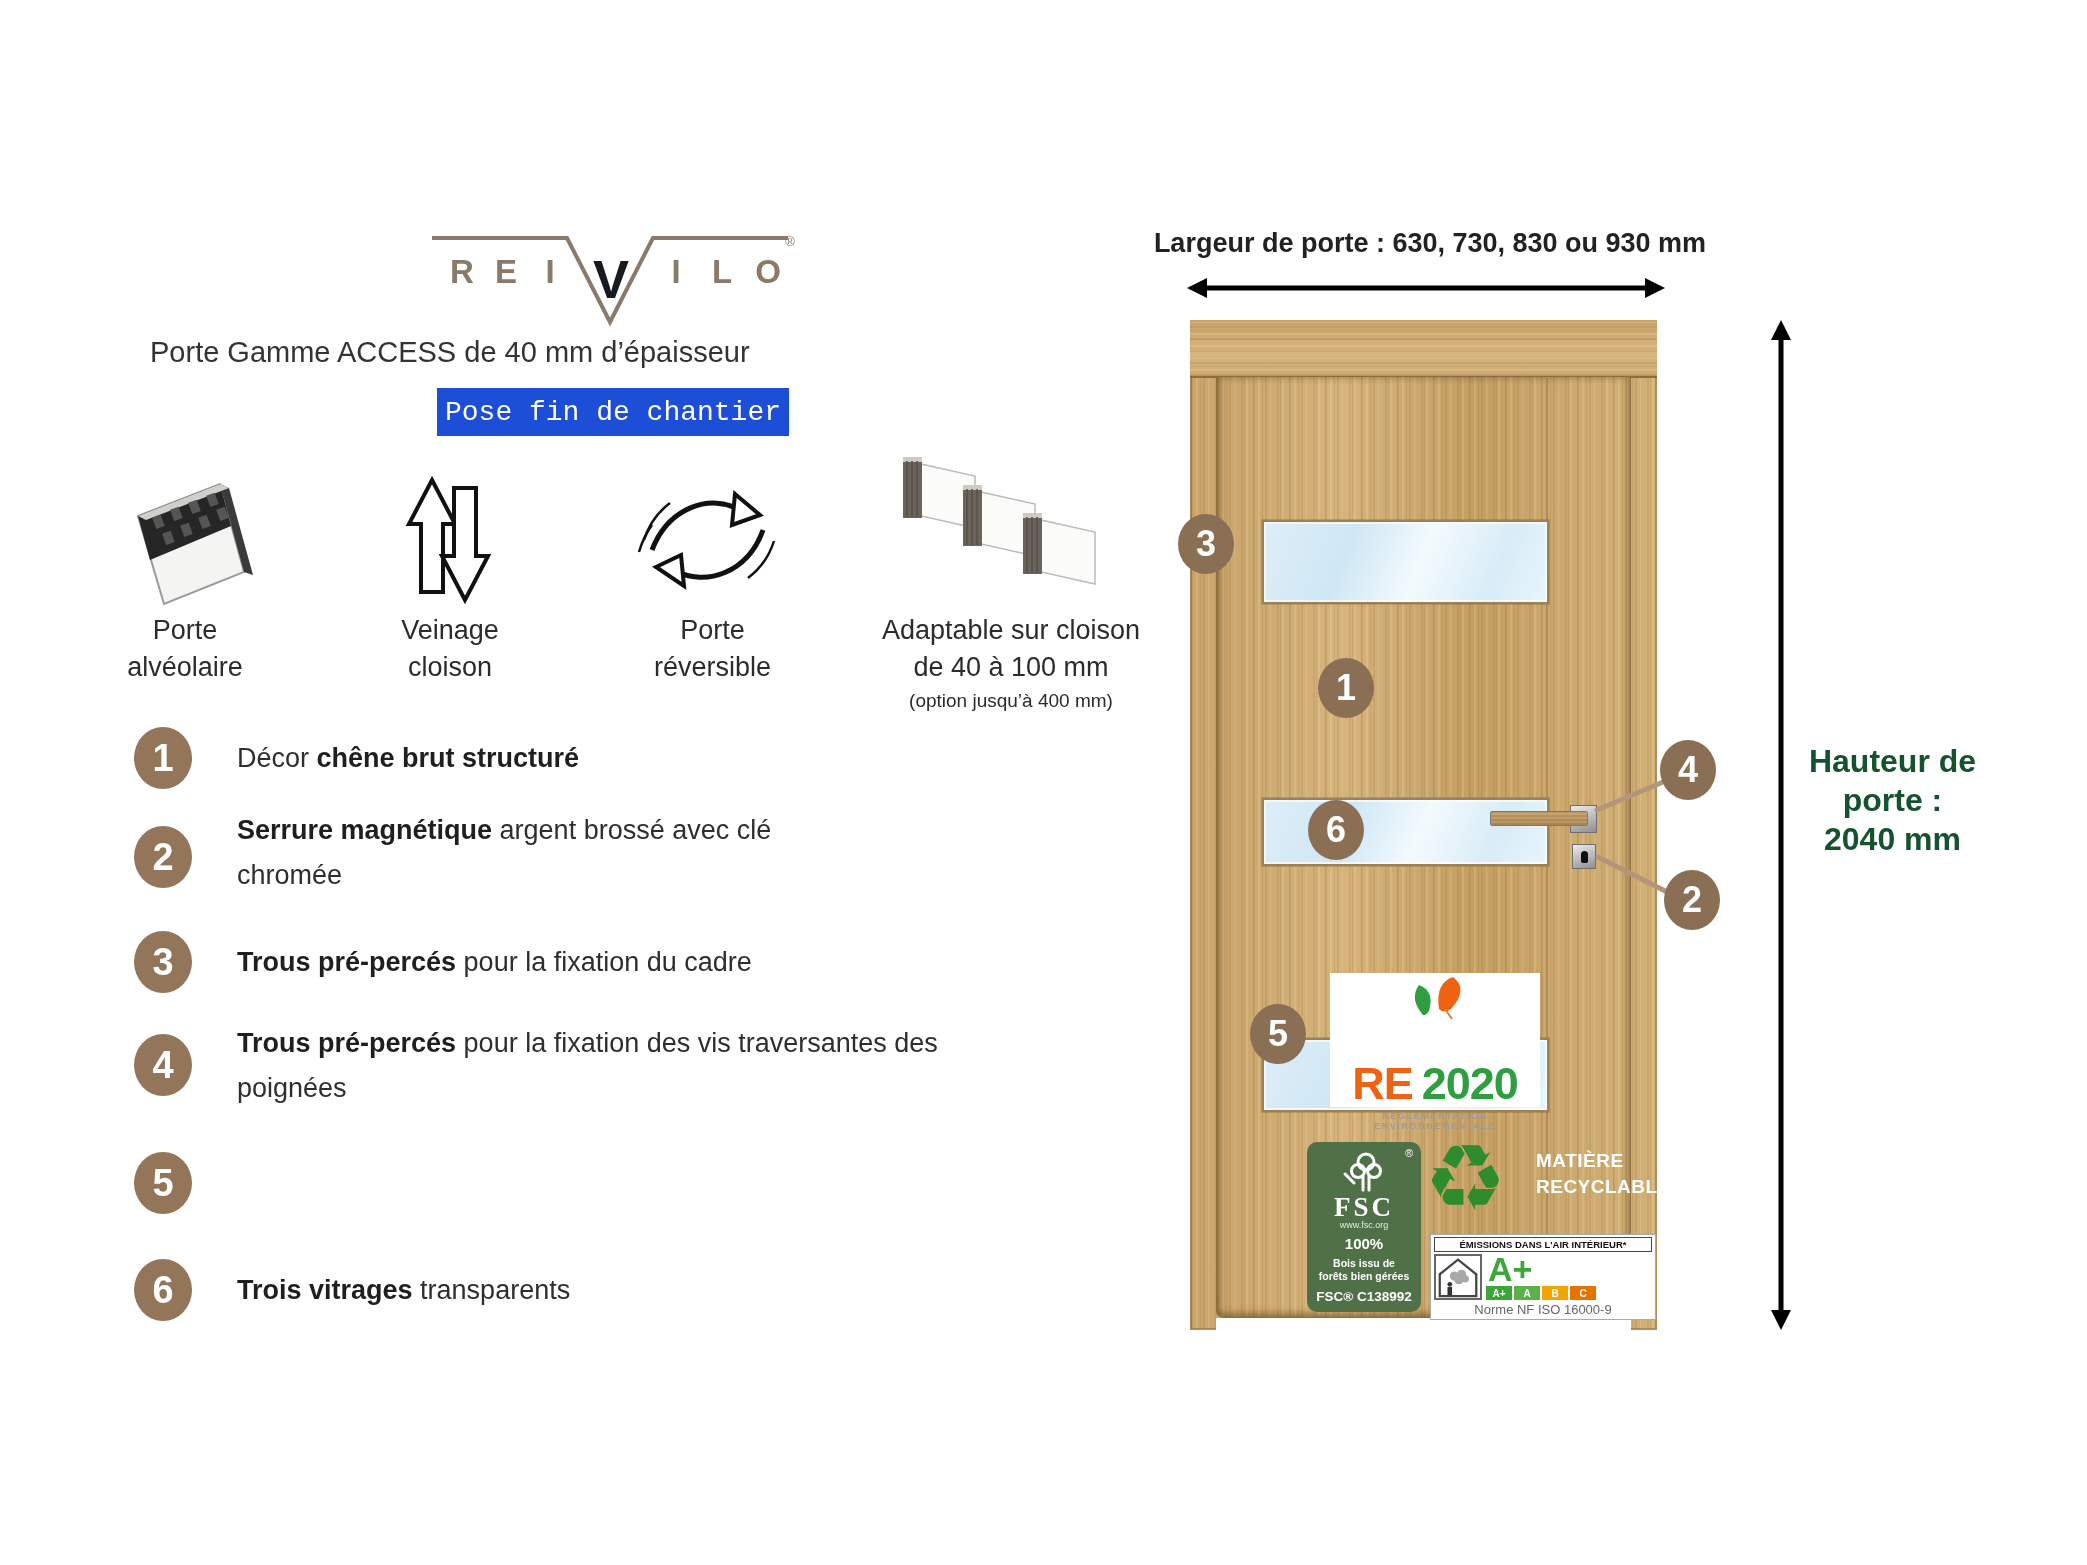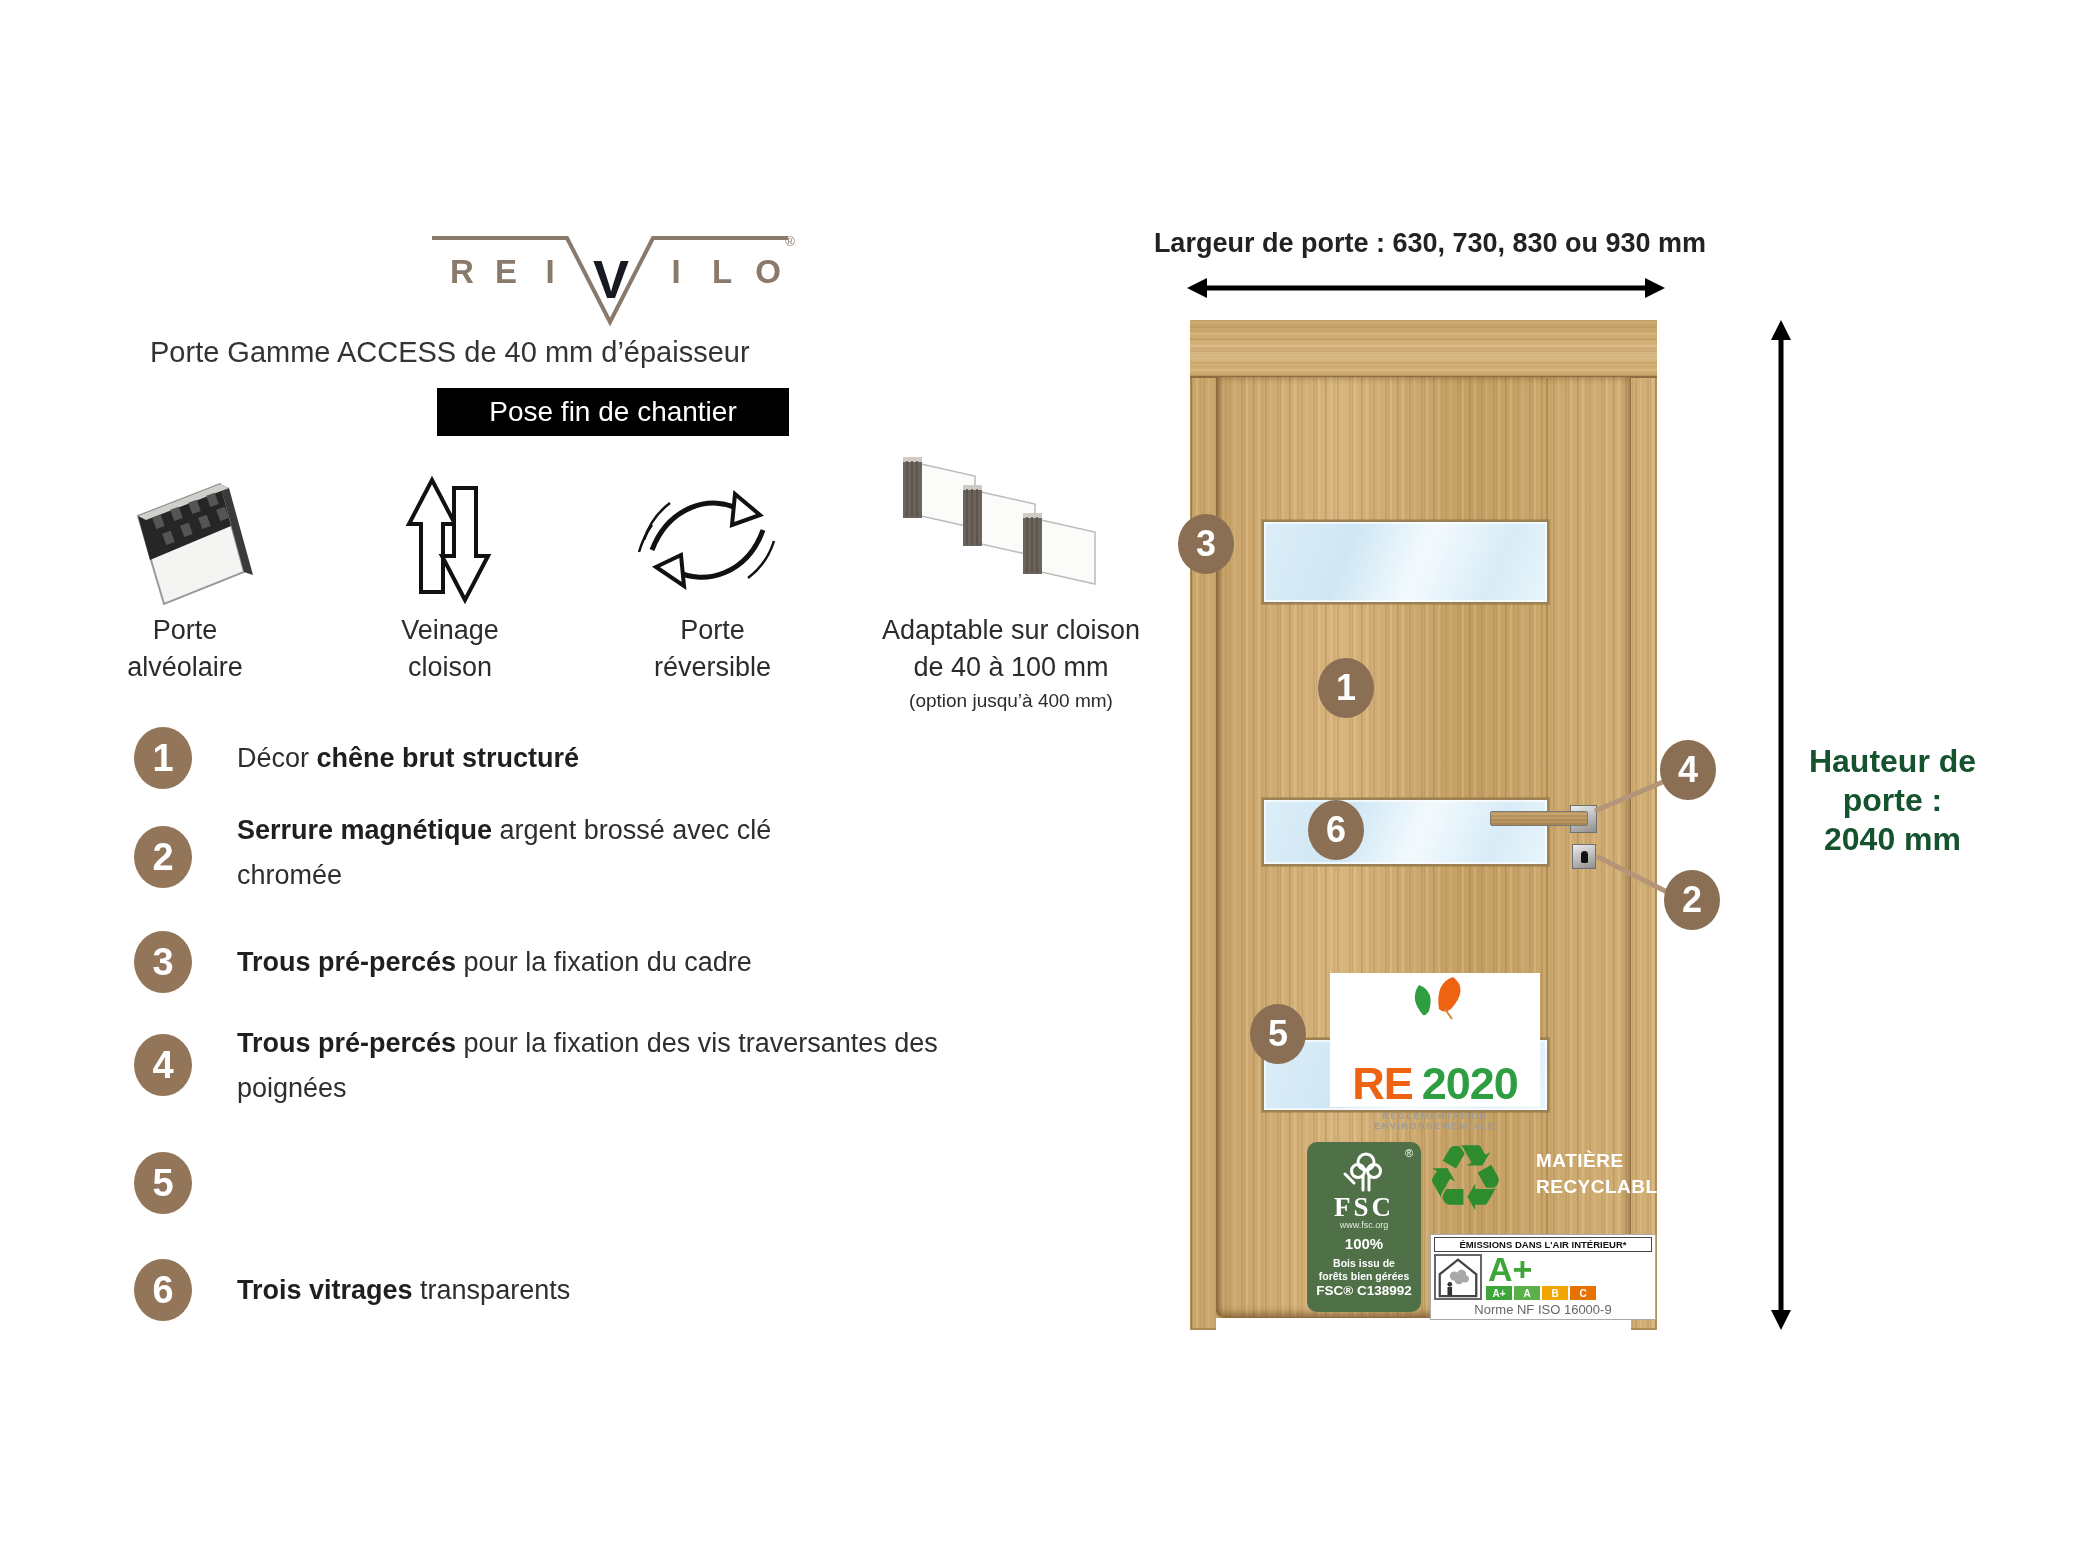--- a/index.html
+++ b/index.html
@@ -2,22 +2,22 @@
 <html><head>
 <meta charset="utf-8">
 <style>
   html,body{margin:0;padding:0;background:#fff;}
   #page{position:relative;width:2087px;height:1565px;background:#fff;overflow:hidden;
         font-family:"Liberation Sans",sans-serif;color:#2e2e2e;}
   .abs{position:absolute;}
 
   
   #title{left:150px;top:336px;width:920px;font-size:29px;color:#333;}
-  #badge{left:437px;top:388px;width:352px;height:48px;background:#000000;color:#fff;
-         font-size:28px;display:flex;align-items:center;justify-content:center;}
+  #badge{left:437px;top:388px;width:352px;height:48px;background:#1d4ed8;color:#fff;
+         font-size:28px;display:flex;align-items:center;justify-content:center;font-family:Liberation Mono, monospace;}
 
   .feat-label{top:612px;text-align:center;font-size:27px;line-height:37px;color:#2b2b2b;}
   .feat-note{top:690px;text-align:center;font-size:19px;color:#2b2b2b;}
 
   .li-num{width:58px;height:62px;border-radius:50%;background:#93755a;color:#fff;
           font-size:38px;font-weight:700;display:flex;align-items:center;justify-content:center;}
   .li-txt{left:237px;width:830px;font-size:27px;line-height:45px;color:#2e2e2e;}
   .li-txt b{color:#1f1f1f;}
 
   
@@ -62,21 +62,21 @@
   #re-sub{margin-top:4px;font-size:9px;font-weight:700;letter-spacing:1.6px;color:#9b9b9b;}
 
   
   #fsc{left:1307px;top:1142px;width:114px;height:170px;background:#507147;border-radius:10px;color:#fff;
        text-align:center;z-index:5;padding-top:6px;box-sizing:border-box;}
   #fsc-reg{position:absolute;top:5px;right:8px;font-size:11px;}
   #fsc-name{font-family:"Liberation Serif",serif;font-size:27px;font-weight:700;letter-spacing:3px;line-height:26px;}
   #fsc-url{font-size:9px;opacity:.85;}
   #fsc-pct{font-size:15px;font-weight:700;margin-top:5px;}
   #fsc-desc{font-size:10.5px;font-weight:700;line-height:13px;margin-top:5px;}
-  #fsc-cert{font-size:13.5px;font-weight:700;margin-top:0;}
+  #fsc-cert{font-size:13.5px;font-weight:700;margin-top:6px;}
 
   
   #recycle-glyph{left:1424px;top:1128px;font-size:92px;line-height:100px;color:#2e8b2e;z-index:5;}
   #matiere{left:1536px;top:1148px;width:140px;font-size:19px;font-weight:700;color:#fff;line-height:26px;z-index:5;
            letter-spacing:.5px;}
 
   
   #emis{left:1430px;top:1234px;width:226px;height:86px;background:#fff;border:1px solid #aaa;z-index:5;
         box-sizing:border-box;padding:2px 3px;}
   #emis-head{border:1px solid #444;font-size:9.5px;font-weight:700;text-align:center;padding:1px 0;color:#111;}

